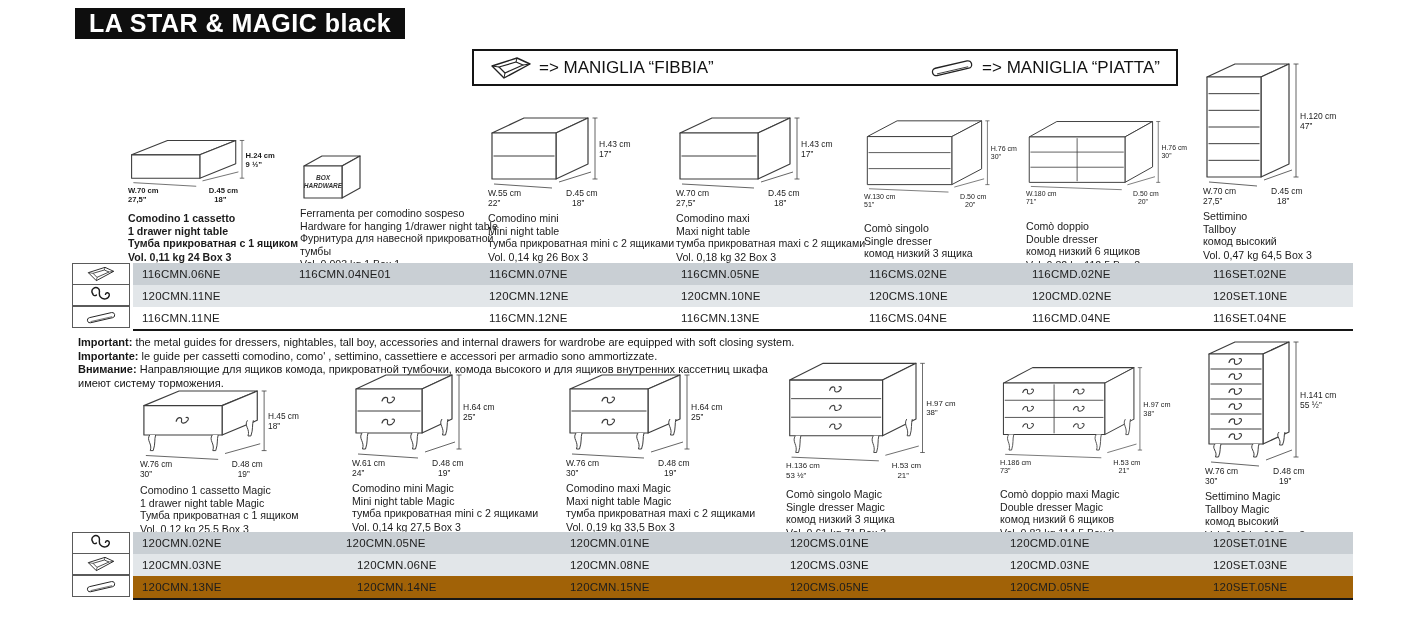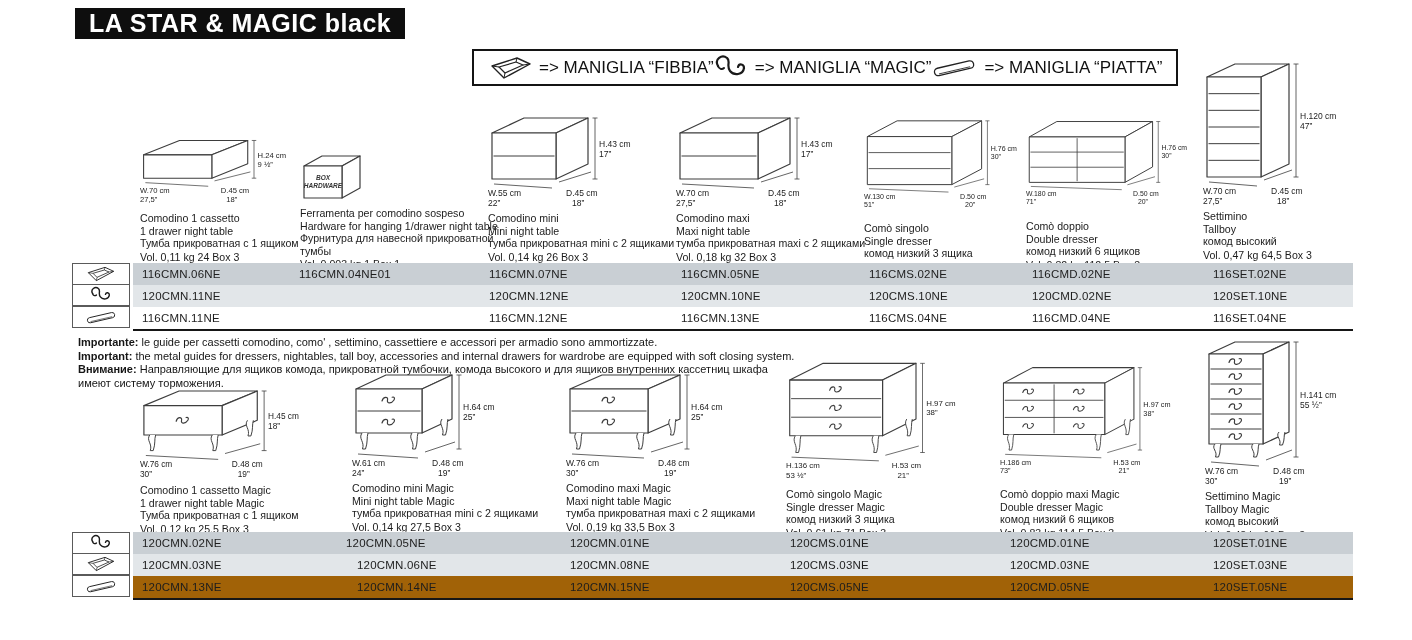--- a/index.html
+++ b/index.html
@@ -41,39 +41,32 @@
       <polygon points="2,10 27,2 40,8 14,22" fill="#fff" stroke="#222" stroke-width="1.4" stroke-linejoin="round"></polygon>
       <polygon points="9,11 26,6 33,9 15,17" fill="#fff" stroke="#222" stroke-width="1.2" stroke-linejoin="round"></polygon>
       <line x1="2" y1="10" x2="9" y2="11" stroke="#222" stroke-width="1"></line>
       <line x1="27" y1="2" x2="26" y2="6" stroke="#222" stroke-width="1"></line>
       <line x1="40" y1="8" x2="33" y2="9" stroke="#222" stroke-width="1"></line>
       <line x1="14" y1="22" x2="15" y2="17" stroke="#222" stroke-width="1"></line>
         </svg>
         <span class="lbl">=&gt; MANIGLIA “FIBBIA”</span>
       </div>
       <div class="legend-item">
-        <svg width="34" height="28" viewBox="0 0 34 28">
-      <path d="M4 12 C0 5 8 0 13 4 C17 7 12 12 16 17 C20 22 29 21 30 14 C30 10 25 9 24 13" fill="none" stroke="#1a1a1a" stroke-width="2.2" stroke-linecap="round"></path>
-      <path d="M4 12 C5 15 8 16 10 14" fill="none" stroke="#1a1a1a" stroke-width="2" stroke-linecap="round"></path>
-        </svg>
-        <span class="lbl">=&gt; MANIGLIA “MAGIC”</span>
-      </div>
-      <div class="legend-item">
         <svg width="46" height="18" viewBox="0 0 46 18">
       <g transform="rotate(-13 23 9)">
         <rect x="3" y="5.5" width="40" height="7.5" rx="3.7" fill="#fff" stroke="#222" stroke-width="1.3"></rect>
         <line x1="7" y1="11.4" x2="39" y2="11.4" stroke="#222" stroke-width="0.8"></line>
       </g>
         </svg>
         <span class="lbl">=&gt; MANIGLIA “PIATTA”</span>
       </div>
     </div>
 
   <div id="cards-top">
-      <div class="card" style="left: 140px; top: 133px; width: 158px;">
+      <div class="card" style="left: 128px; top: 133px; width: 158px; font-weight: bold;">
         <div class="p-draw">
           <svg width="176" height="76" viewBox="0 0 176 76">
             <polygon points="4,20 44,4 120,4 80,20" fill="#ffffff" stroke="#3d3d3d" stroke-width="1.2" stroke-linejoin="round"></polygon>
             <polygon points="80,20 120,4 120,30 80,46" fill="#ffffff" stroke="#3d3d3d" stroke-width="1.2" stroke-linejoin="round"></polygon>
             <rect x="4" y="20" width="76" height="26" fill="#ffffff" stroke="#3d3d3d" stroke-width="1.2" stroke-linejoin="round"></rect>
             <line x1="127" y1="4" x2="127" y2="46" stroke="#3d3d3d" stroke-width="0.8"></line>
             <line x1="124.5" y1="4" x2="129.5" y2="4" stroke="#3d3d3d" stroke-width="0.8"></line>
             <line x1="124.5" y1="46" x2="129.5" y2="46" stroke="#3d3d3d" stroke-width="0.8"></line>
             <text x="131" y="23" font-size="8.5" fill="#1c1c1c">H.24 cm</text>
             <text x="131" y="33" font-size="8.5" fill="#1c1c1c">9 ½”</text>
@@ -308,22 +301,22 @@
           <span class="code" style="left:548px">116CMN.13NE</span>
           <span class="code" style="left:736px">116CMS.04NE</span>
           <span class="code" style="left:899px">116CMD.04NE</span>
           <span class="code" style="left:1080px">116SET.04NE</span>
         </div>
       </div>
       <div class="t-bottomline"></div>
     </div>
 
   <div class="notice">
+    <div><span class="b">Important:</span><span> the metal guides for dressers, nightables, tall boy, accessories and internal drawers for wardrobe are equipped  with soft closing system.</span></div>
     <div><span class="b">Importante:</span><span> le guide per cassetti comodino, como' , settimino, cassettiere e accessori per armadio sono ammortizzate.</span></div>
-    <div><span class="b">Important:</span><span> the metal guides for dressers, nightables, tall boy, accessories and internal drawers for wardrobe are equipped  with soft closing system.</span></div>
     <div><span class="b">Внимание:</span><span> Направляющие для ящиков комода, прикроватной тумбочки, комода высокого и для ящиков внутренних кассетниц шкафа</span></div>
     <div><span class="b"></span><span>имеют систему торможения.</span></div>
   </div>
 
   <div id="cards-bottom">
       <div class="card" style="left: 140px; top: 386px; width: 172px;">
         <div class="p-draw">
           <svg width="176" height="95" viewBox="0 0 176 95">
             <polygon points="4,19 40,4 120,4 84,19" fill="#ffffff" stroke="#3d3d3d" stroke-width="1.2" stroke-linejoin="round"></polygon>
             <polygon points="84,19 120,4 120,34 84,49" fill="#ffffff" stroke="#3d3d3d" stroke-width="1.2" stroke-linejoin="round"></polygon>

